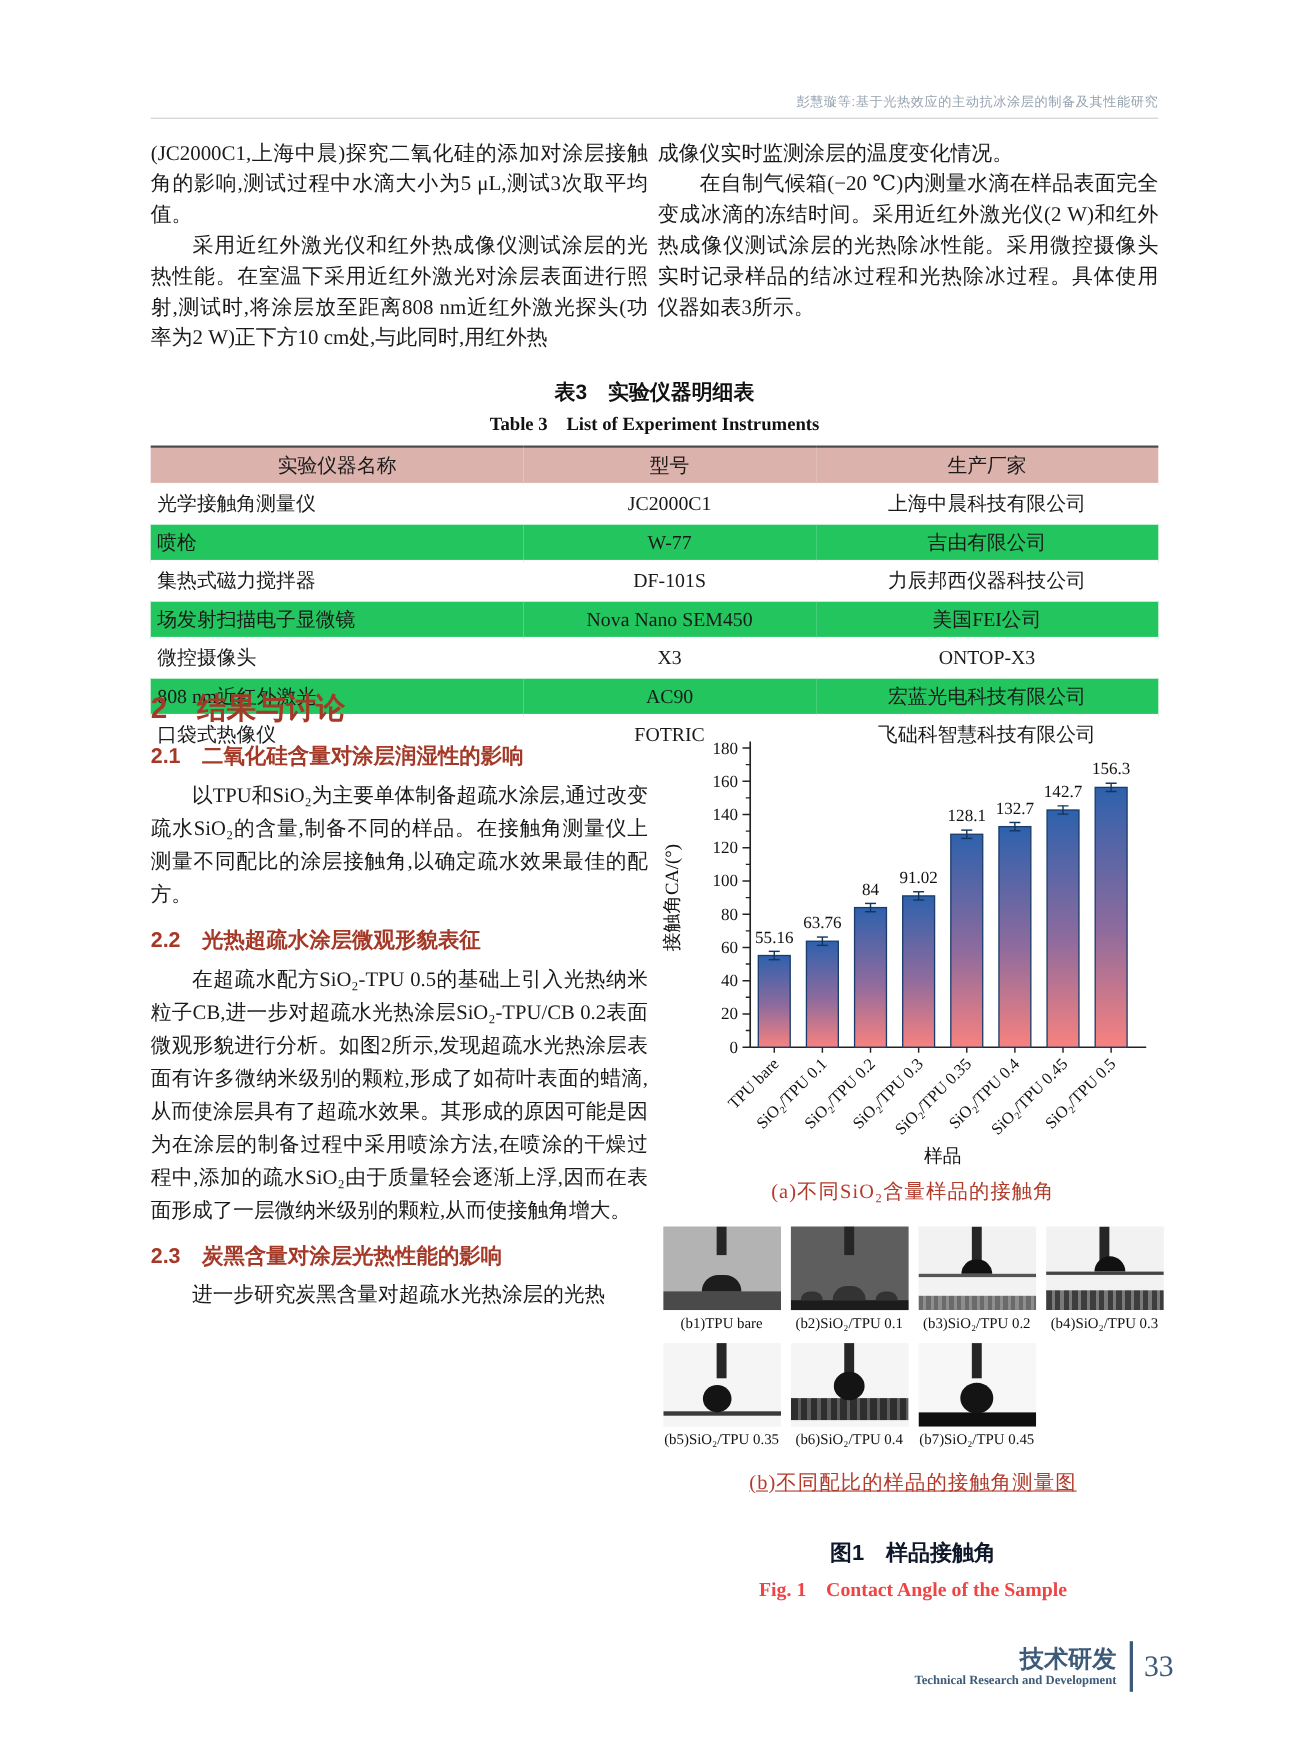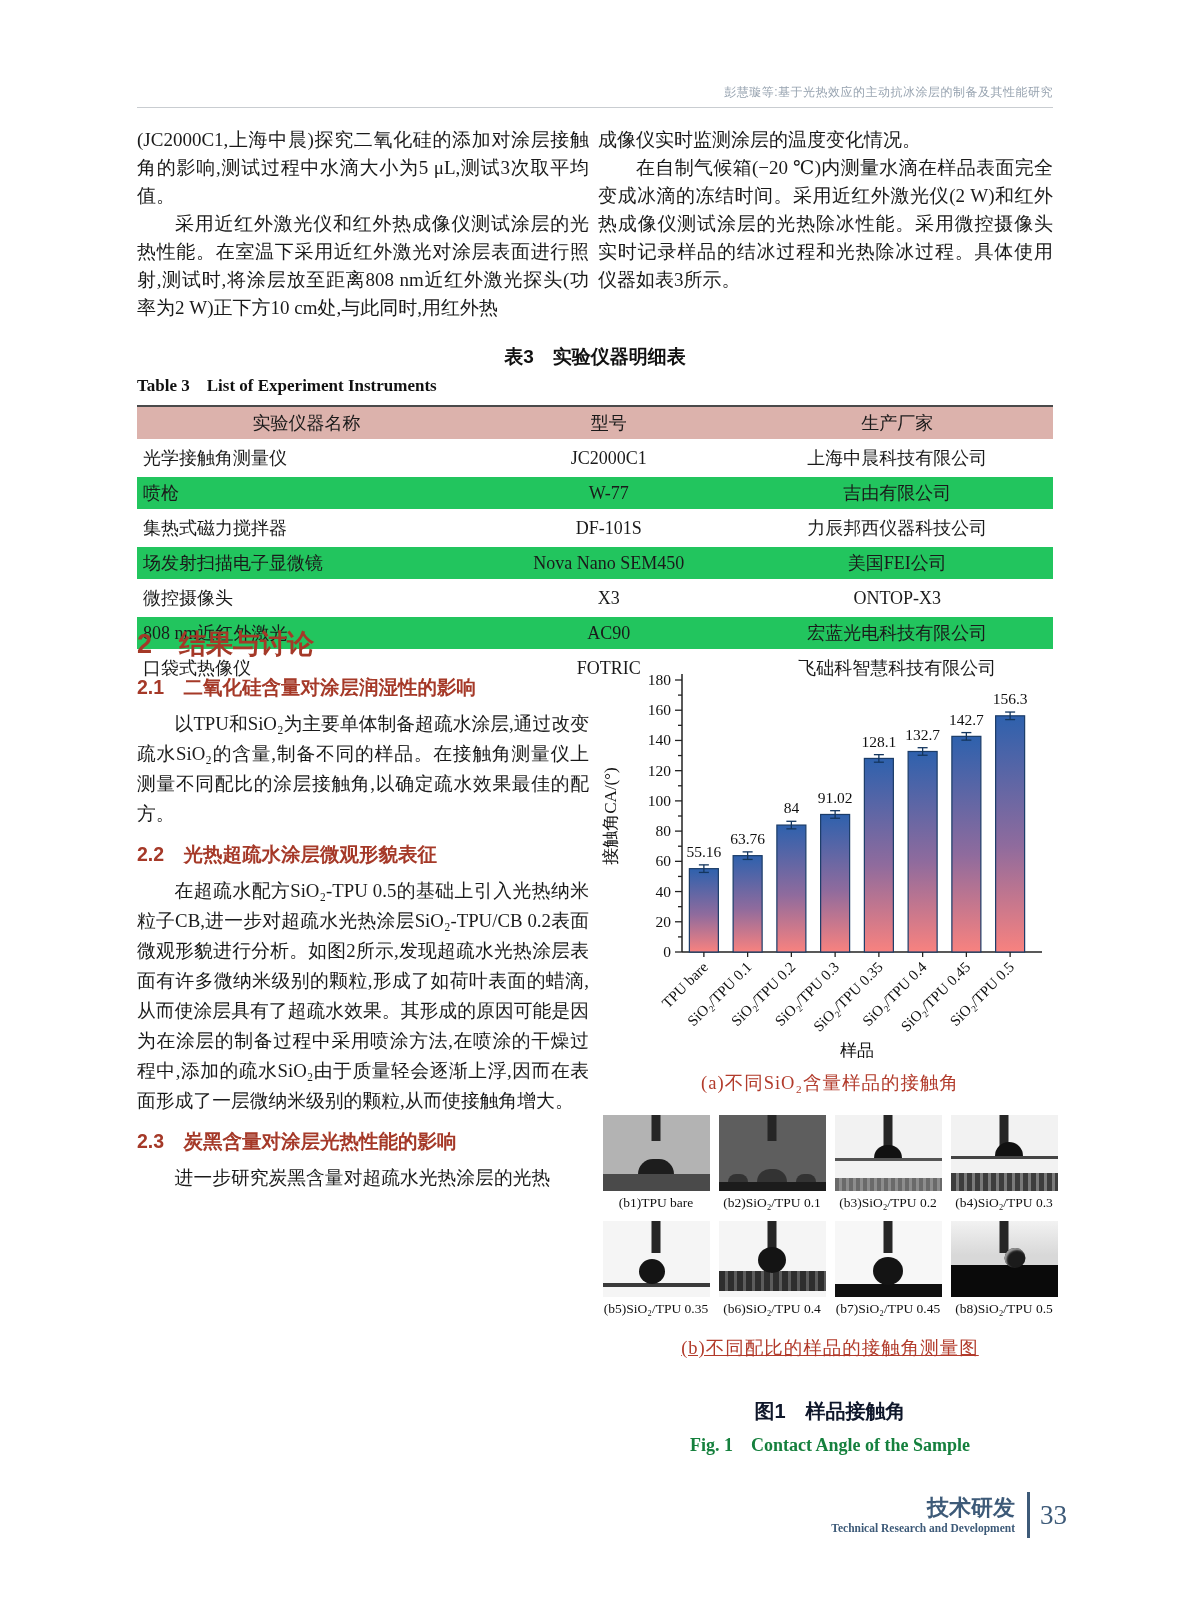--- a/index.html
+++ b/index.html
@@ -14,21 +14,21 @@
   
   .top-left{position:absolute;top:126px;left:137px;width:452px;}
   .top-right{position:absolute;top:126px;left:598px;width:455px;}
   .body-p{margin:0;font-size:19px;line-height:28px;text-align:justify;text-justify:inter-ideograph;}
   .indent{text-indent:2em;}
 
   
   .table-block{position:absolute;top:344px;left:137px;width:916px;}
   .tb-title-zh{text-align:center;font-family:"Liberation Sans","DejaVu Sans",sans-serif;
                font-weight:bold;font-size:19px;margin:0 0 4px 0;color:#111;}
-  .tb-title-en{font-weight:bold;font-size:17px;margin:0 0 8px 0;color:#111;}
+  .tb-title-en{text-align:center;font-weight:bold;font-size:17px;margin:0 0 8px 0;color:#111;}
   table.instr{width:100%;border-collapse:collapse;border-top:2px solid #4a4a4a;border-bottom:2px solid #4a4a4a;
               font-size:18px;}
   table.instr th,table.instr td{height:28px;padding:2px 6px;font-weight:normal;border-bottom:3px solid #ffffff;}
   table.instr thead tr{background:#dcb2ac;}
   table.instr th{text-align:center;}
   tr.row-pink{background:#22c55e;}
   tr.row-white{background:#ffffff;}
   td.c1{text-align:left;padding-left:46px;width:37%;}
   td.c2{text-align:center;width:29%;}
   td.c3{text-align:center;width:34%;}
@@ -89,21 +89,21 @@
   .p7 .base{position:absolute;bottom:0;left:0;right:0;height:13px;background:#101010;}
   .p7 .drop{position:absolute;bottom:12px;left:50%;transform:translateX(-50%);width:30px;height:28px;
             background:#141414;border-radius:50%;}
   .p8{background:linear-gradient(#f2f2f2,#d8d8d8 45%);}
   .p8 .base{position:absolute;bottom:0;left:0;right:0;height:42%;background:#0a0a0a;}
   .p8 .drop{position:absolute;bottom:38%;left:60%;transform:translateX(-50%);width:21px;height:20px;
             background:#1b1b1b;border-radius:50%;box-shadow:inset 2px 2px 2px #9b9b9b;}
 
   .fig-cap-zh{text-align:center;font-family:"Liberation Sans","DejaVu Sans",sans-serif;font-weight:bold;
               font-size:20px;color:#0f172a;margin-top:38px;}
-  .fig-cap-en{text-align:center;font-weight:bold;font-size:18px;color:#15803d;margin-top:8px;}
+  .fig-cap-en{text-align:center;font-weight:bold;font-size:18px;color:#ef4444;margin-top:8px;}
 
   
   .footer{position:absolute;top:1492px;right:120px;display:flex;align-items:center;color:#3d5a78;}
   .f-labels{text-align:right;margin-right:10px;}
   .f-zh{font-family:"Liberation Sans","DejaVu Sans",sans-serif;font-weight:bold;font-size:22px;line-height:24px;}
   .f-en{font-size:11.5px;font-weight:bold;margin-top:2px;}
   .f-bar{width:3px;height:46px;background:#3d5a78;margin:0 10px 0 2px;}
   .f-page{font-size:27px;}
 </style>
 </head>
@@ -339,28 +339,20 @@
         <div class="plabel">(b6)SiO₂/TPU 0.4</div>
       </div>
       <div class="cell">
         <div class="photo p7">
             <div class="needle"></div>
             <div class="base"></div>
             <div class="drop"></div>
           </div>
         <div class="plabel">(b7)SiO₂/TPU 0.45</div>
       </div>
-      <div class="cell">
-        <div class="photo p8">
-            <div class="needle"></div>
-            <div class="base"></div>
-            <div class="drop"></div>
-          </div>
-        <div class="plabel">(b8)SiO₂/TPU 0.5</div>
-      </div>
     </div>
 
     <div class="caption-red b">(b)不同配比的样品的接触角测量图</div>
     <div class="fig-cap-zh">图1　样品接触角</div>
     <div class="fig-cap-en">Fig. 1　Contact Angle of the Sample</div>
   </div>
 
   <div class="footer">
     <div class="f-labels">
       <div class="f-zh">技术研发</div>

